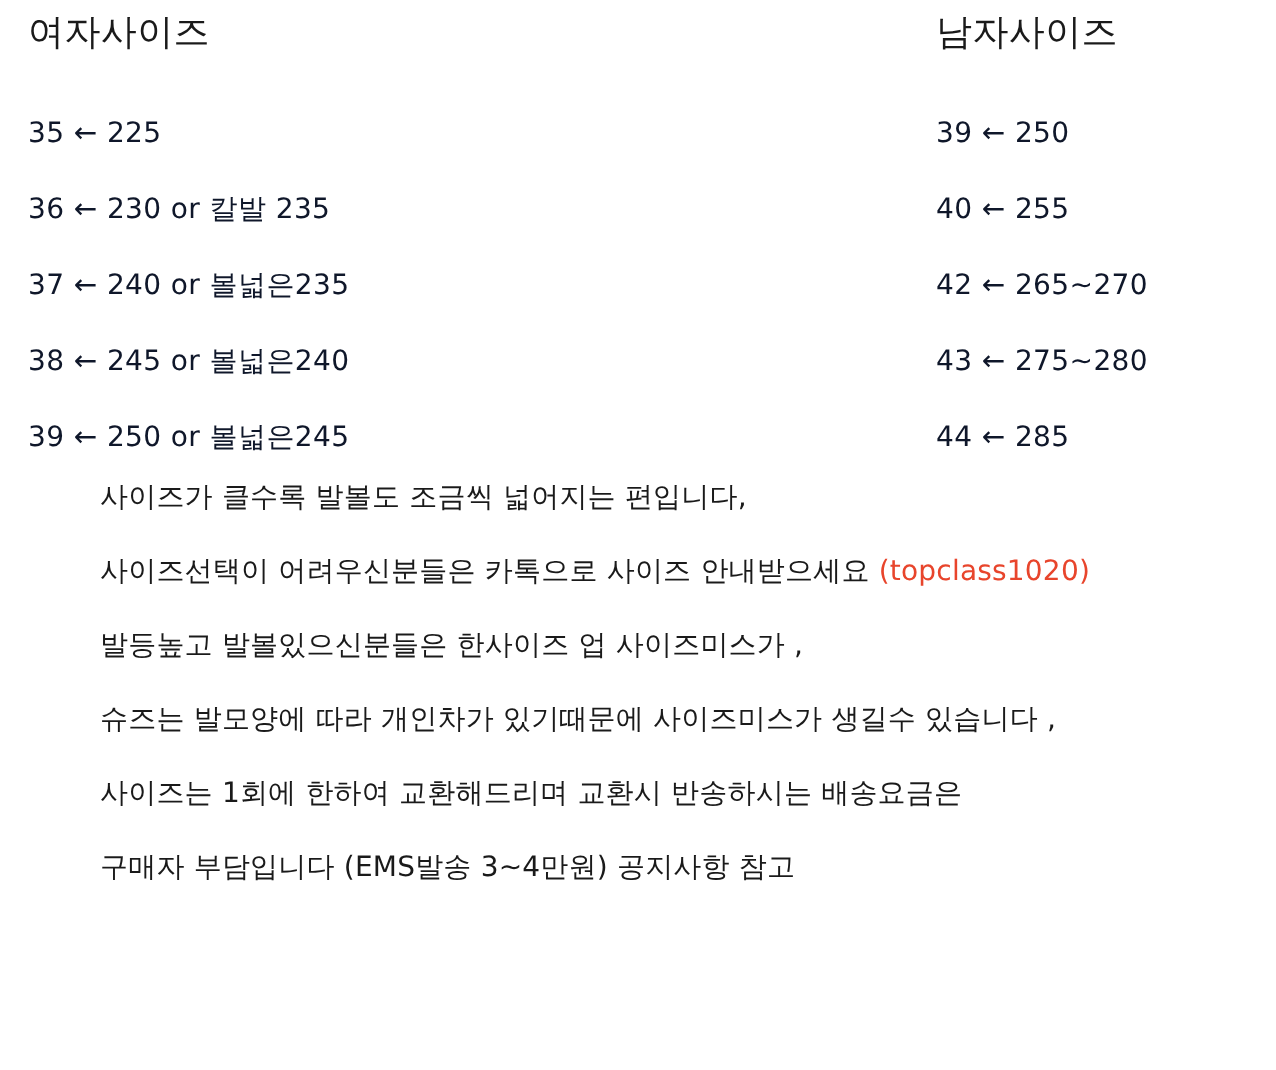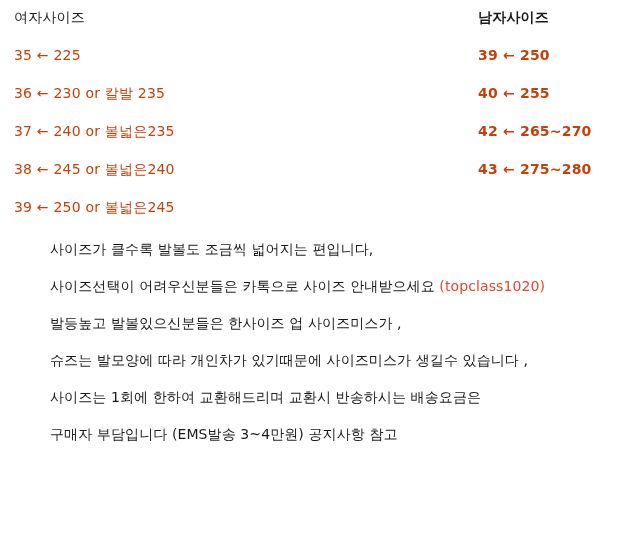--- a/index.html
+++ b/index.html
@@ -22,37 +22,36 @@
   }
   .col {
     position: absolute;
   }
   .women-col {
     left: 14px;
     top: 8px;
     width: 450px;
   }
   .men-col {
-    left: 478px;
+    left: 468px;
     top: 8px;
     width: 150px;
-    font-weight: bold;
   }
   .head {
-    font-size: 14px;
+    font-size: 18px;
     line-height: 18px;
     color: #1a1a1a;
-    margin-bottom: 20px;
+    margin-bottom: 32px;
     letter-spacing: 0.2px;
   }
   .row {
     font-size: 14px;
     line-height: 18px;
     margin-bottom: 20px;
-    color: #c2410c;
+    color: #0f172a;
     white-space: nowrap;
     letter-spacing: 0.2px;
   }
   .men-col .row {
     margin-bottom: 20px;
   }
   .notes {
     position: absolute;
     left: 14px;
     top: 240px;
@@ -84,20 +83,21 @@
     <div class="row">38 ←  245 or 볼넓은240</div>
     <div class="row">39 ← 250  or 볼넓은245</div>
   </div>
 
   <div class="col men-col">
     <div class="head">남자사이즈</div>
     <div class="row">39 ← 250</div>
     <div class="row">40 ← 255</div>
     <div class="row">42 ←  265~270</div>
     <div class="row">43 ← 275~280</div>
+    <div class="row">44 ← 285</div>
   </div>
 
   <div class="notes">
     <div class="note">사이즈가 클수록 발볼도 조금씩 넓어지는 편입니다,</div>
     <div class="note"><span>사이즈선택이 어려우신분들은 카톡으로 사이즈 안내받으세요 </span><span class="kakao">(topclass1020)</span></div>
     <div class="note">발등높고 발볼있으신분들은 한사이즈 업 사이즈미스가 ,</div>
     <div class="note">슈즈는 발모양에 따라 개인차가 있기때문에 사이즈미스가 생길수 있습니다 ,</div>
     <div class="note">사이즈는 1회에 한하여 교환해드리며 교환시 반송하시는 배송요금은</div>
     <div class="note">구매자 부담입니다 (EMS발송 3~4만원) 공지사항 참고</div>
   </div>

